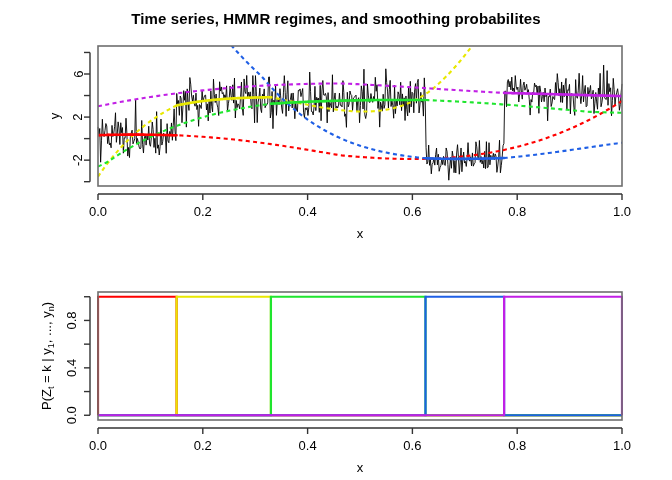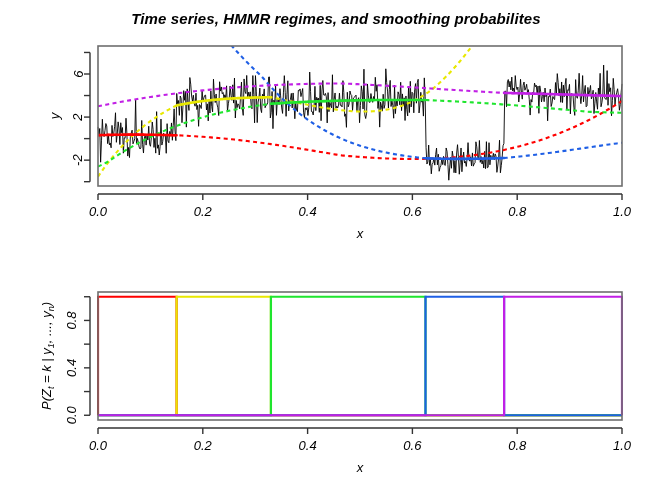--- a/index.html
+++ b/index.html
@@ -1,17 +1,17 @@
 <!DOCTYPE html>
 <html><head>
 <meta charset="utf-8">
 <style>
   html,body{margin:0;padding:0;background:#ffffff;}
   body{width:672px;height:480px;font-family:"Liberation Sans",sans-serif;overflow:hidden;}
-  #root{position:relative;width:651px;height:480px;font-style:italic;}
+  #root{position:relative;width:651px;height:480px;}
 
   .panel{position:absolute;left:0;width:672px;}
   #panel-top{top:0;height:240px;}
   #panel-bottom{top:240px;height:240px;}
 
   .panel-title{
     position:absolute;left:0;width:672px;text-align:center;
     font-size:15px;font-weight:bold;color:#000;letter-spacing:.1px;
   }
   #title-top{top:10px;}

